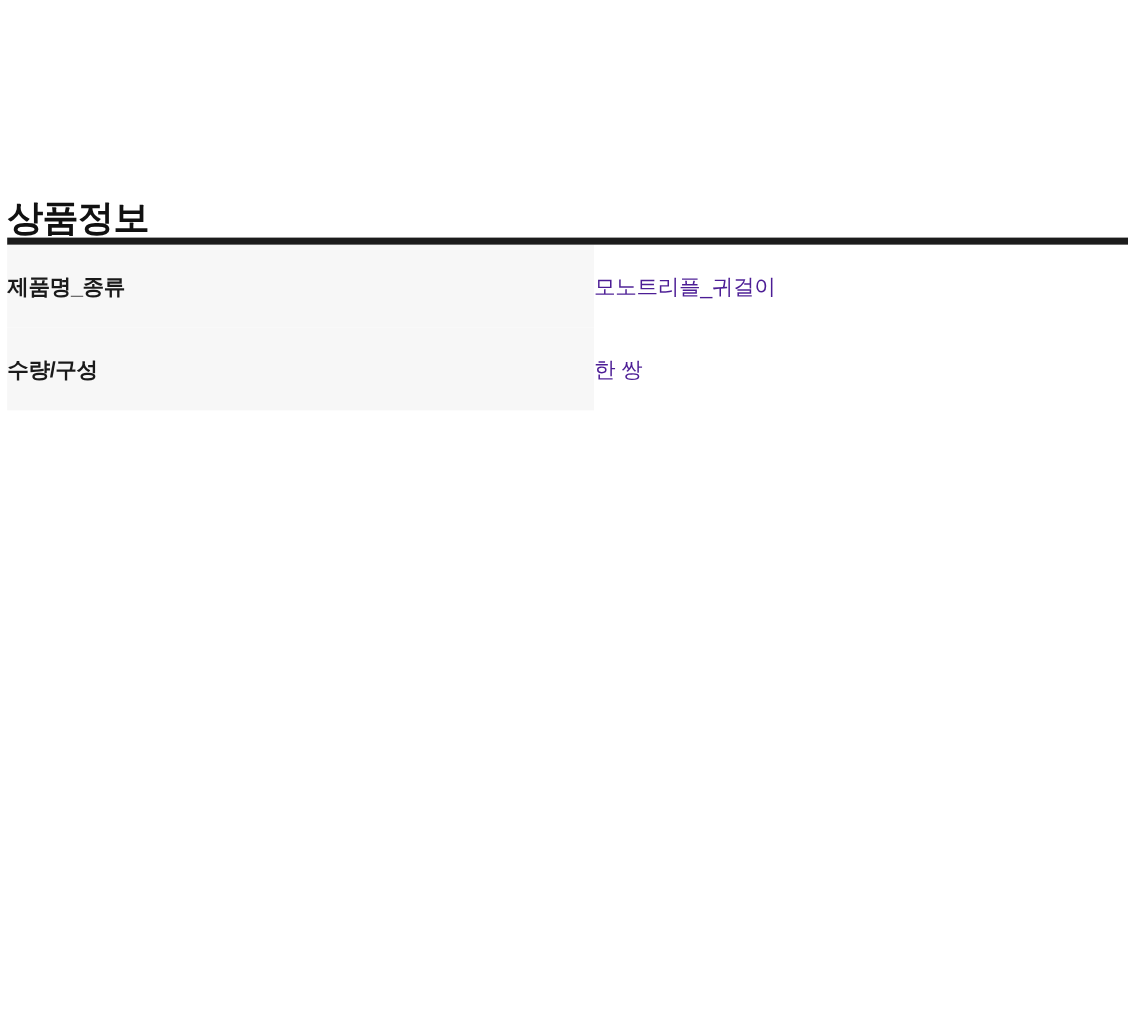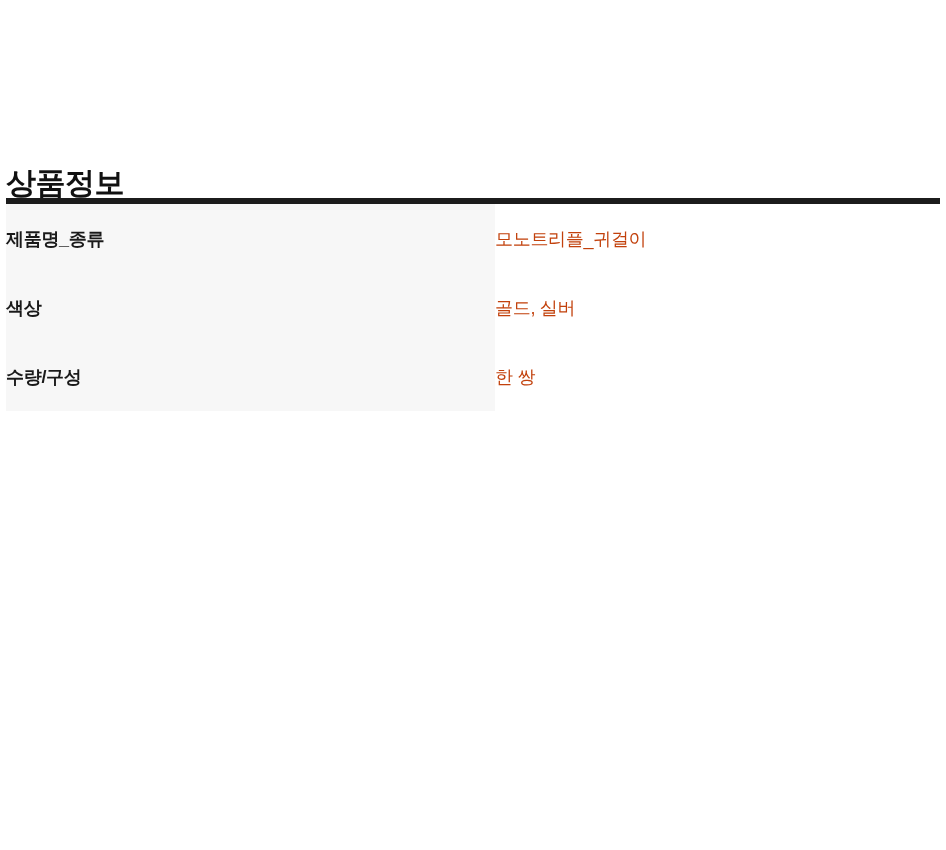--- a/index.html
+++ b/index.html
@@ -67,43 +67,39 @@
     color: #1a1a1a;
     letter-spacing: -0.3px;
   }
   .spec-value-cell {
     width: 445px;
     background: #ffffff;
     padding-left: 15px;
     box-sizing: border-box;
     font-size: 18px;
     font-weight: normal;
-    color: #c2410c;
+    color: #4c1d95;
     letter-spacing: -0.3px;
   }
 </style>
 </head>
 <body>
 
 <div class="page">
 
   <h2 class="section-title">상품정보</h2>
 
   <div class="title-rule"></div>
 
   <table class="spec-table">
     <tbody>
       <tr>
         <th class="spec-label-cell">제품명_종류</th>
         <td class="spec-value-cell">모노트리플_귀걸이</td>
       </tr>
       <tr>
-        <th class="spec-label-cell">색상</th>
-        <td class="spec-value-cell">골드, 실버</td>
-      </tr>
-      <tr>
         <th class="spec-label-cell">수량/구성</th>
         <td class="spec-value-cell">한 쌍</td>
       </tr>
     </tbody>
   </table>
 
 </div>
 
 </body></html>

